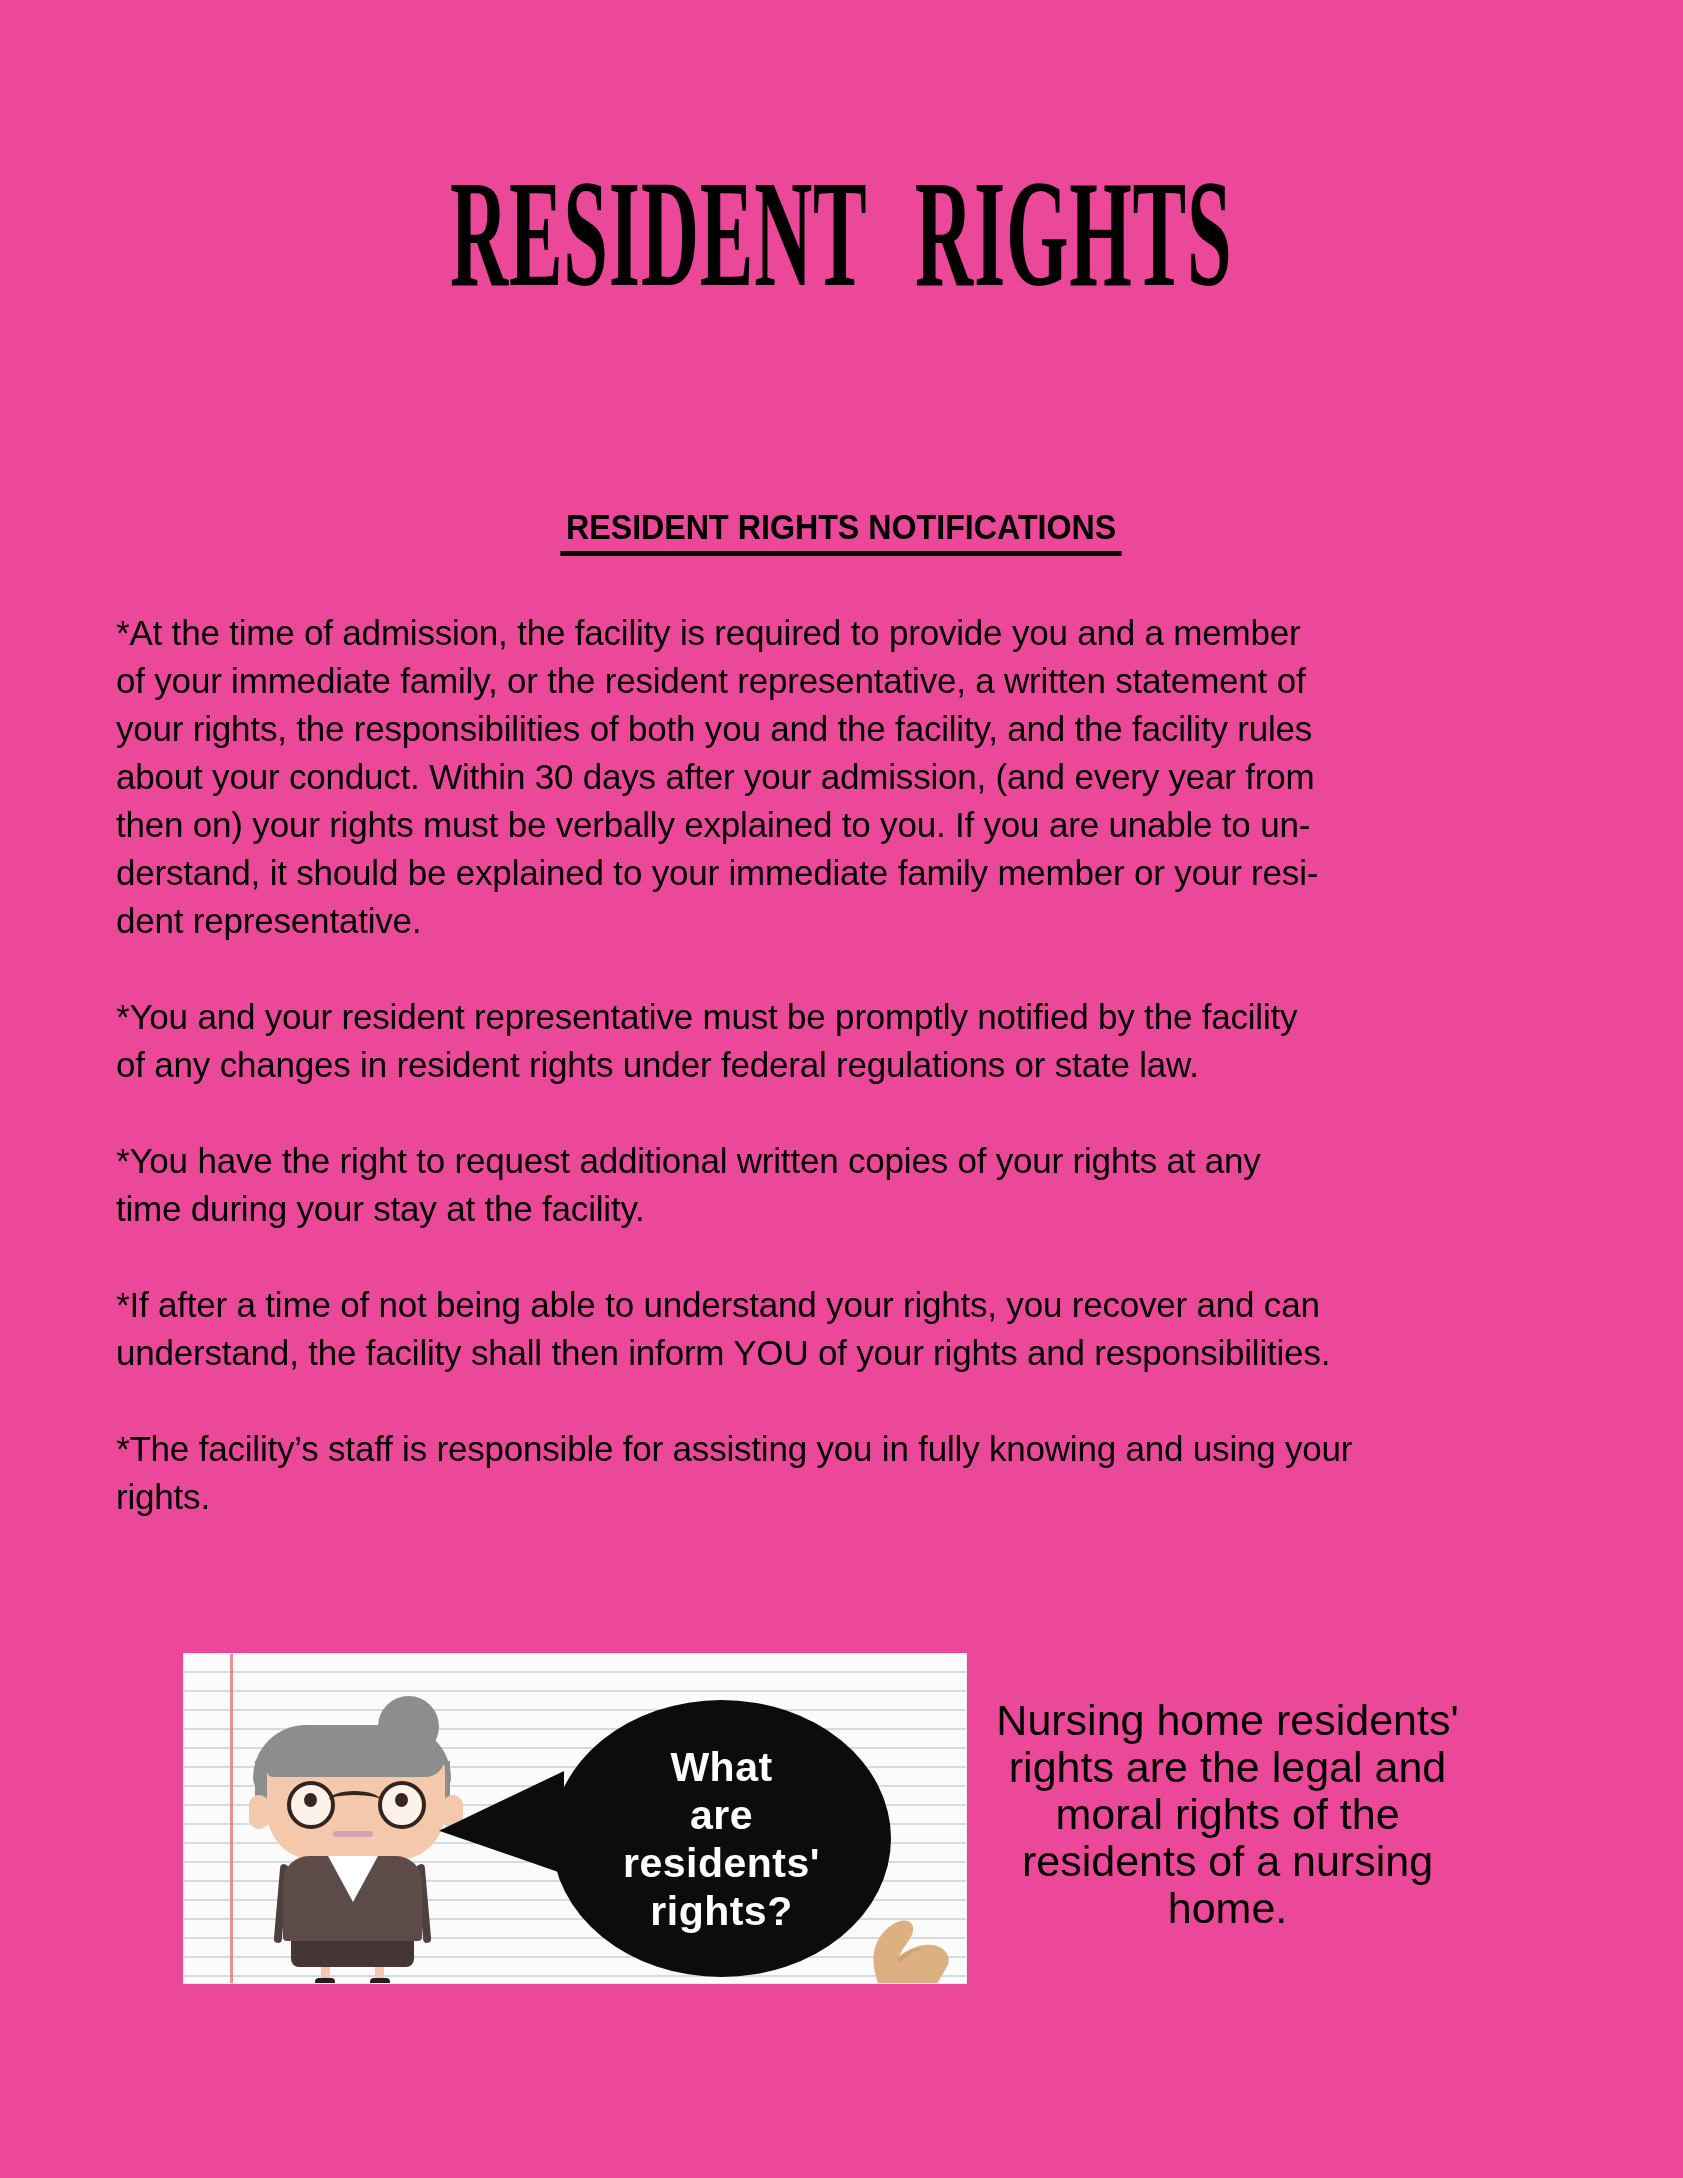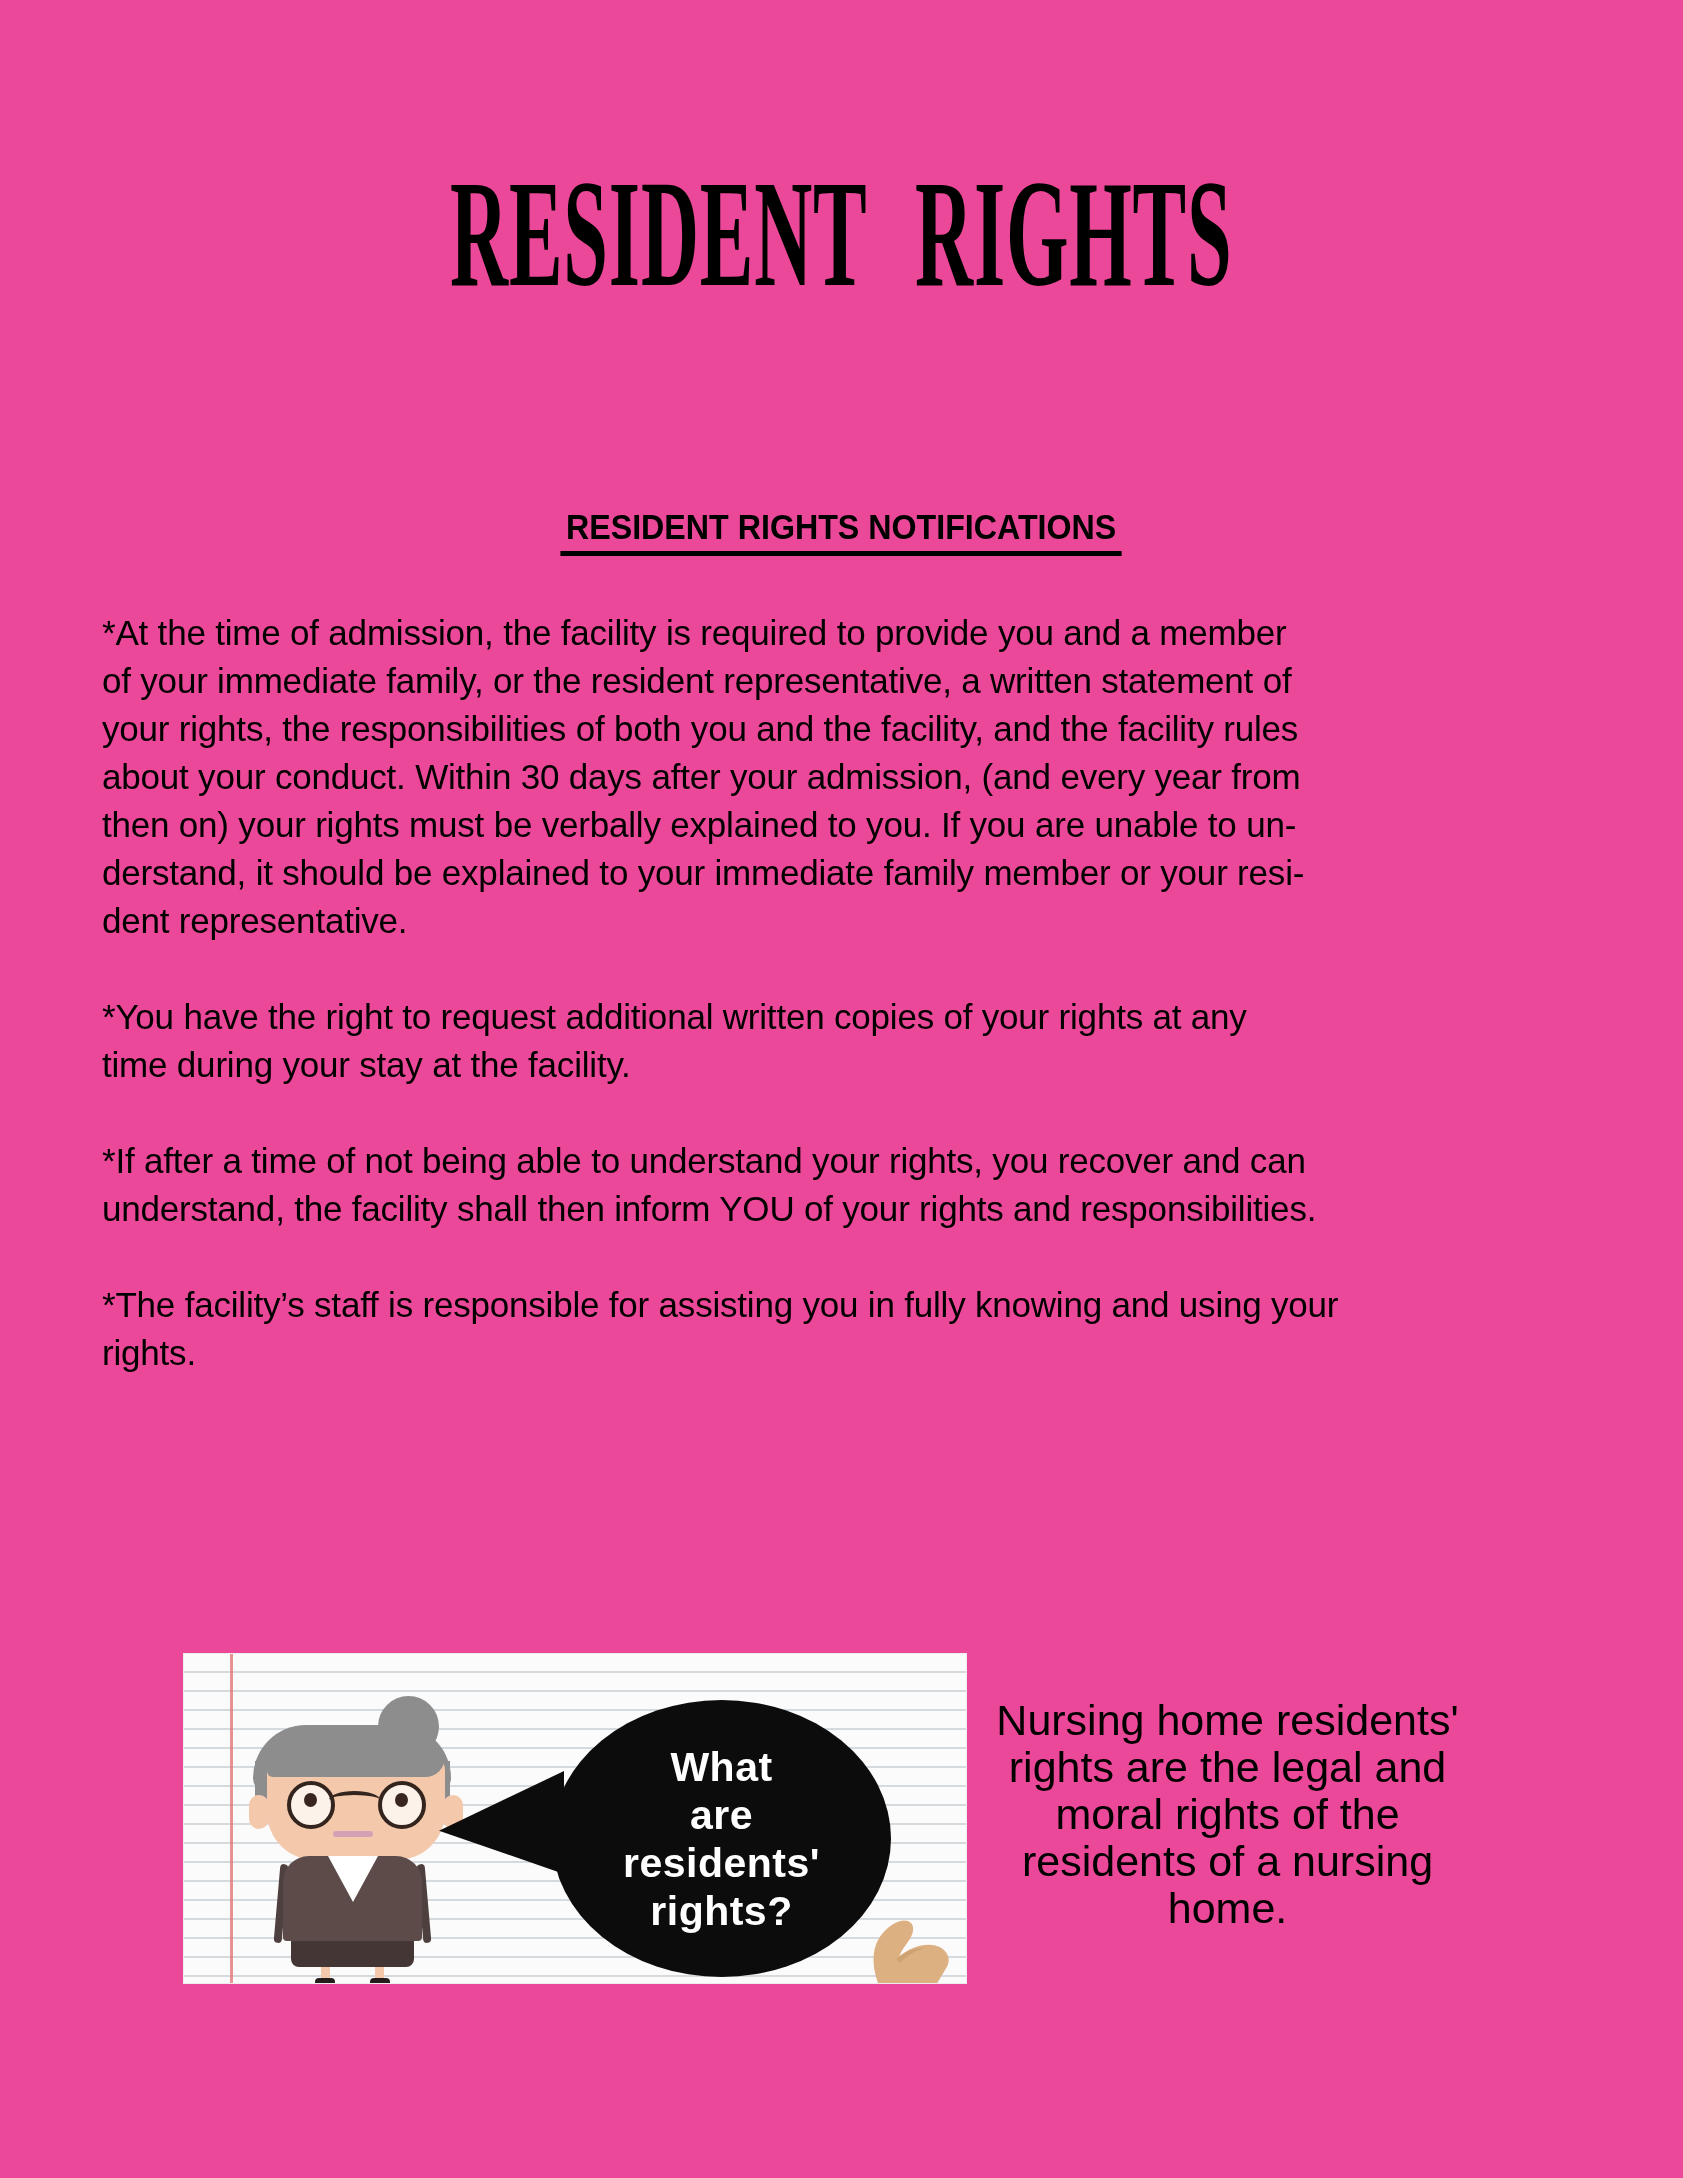--- a/index.html
+++ b/index.html
@@ -37,21 +37,21 @@
   }
   .heading .squeeze{
     display:inline-block;
     transform:scaleX(0.92);
     transform-origin:center top;
     border-bottom:5px solid #000;
     padding:0 6px 7px 6px;
   }
   
   .body-text{
-    position:absolute;top:609px;left:102px;width:1530px;
+    position:absolute;top:609px;left:116px;width:1530px;
   }
   .body-text p{
     margin:0 0 48px 0;
     font-size:35px;line-height:48px;
     letter-spacing:-0.2px;
     white-space:pre-line;
   }
   
   .figure{
     position:absolute;left:183px;top:1653px;width:782px;height:329px;
@@ -144,20 +144,22 @@
   <h2 class="heading"><span class="squeeze">RESIDENT RIGHTS NOTIFICATIONS</span></h2>
 
   <div class="body-text">
     <p>*At the time of admission, the facility is required to provide you and a member
 of your immediate family, or the resident representative, a written statement of
 your rights, the responsibilities of both you and the facility, and the facility rules
 about your conduct. Within 30 days after your admission, (and every year from
 then on) your rights must be verbally explained to you. If you are unable to un-
 derstand, it should be explained to your immediate family member or your resi-
 dent representative.</p>
+    <p>*You and your resident representative must be promptly notified by the facility
+of any changes in resident rights under federal regulations or state law.</p>
     <p>*You have the right to request additional written copies of your rights at any
 time during your stay at the facility.</p>
     <p>*If after a time of not being able to understand your rights, you recover and can
 understand, the facility shall then inform YOU of your rights and responsibilities.</p>
     <p>*The facility’s staff is responsible for assisting you in fully knowing and using your
 rights.</p>
   </div>
 
   <figure class="figure">
     <div class="margin-line"></div>

